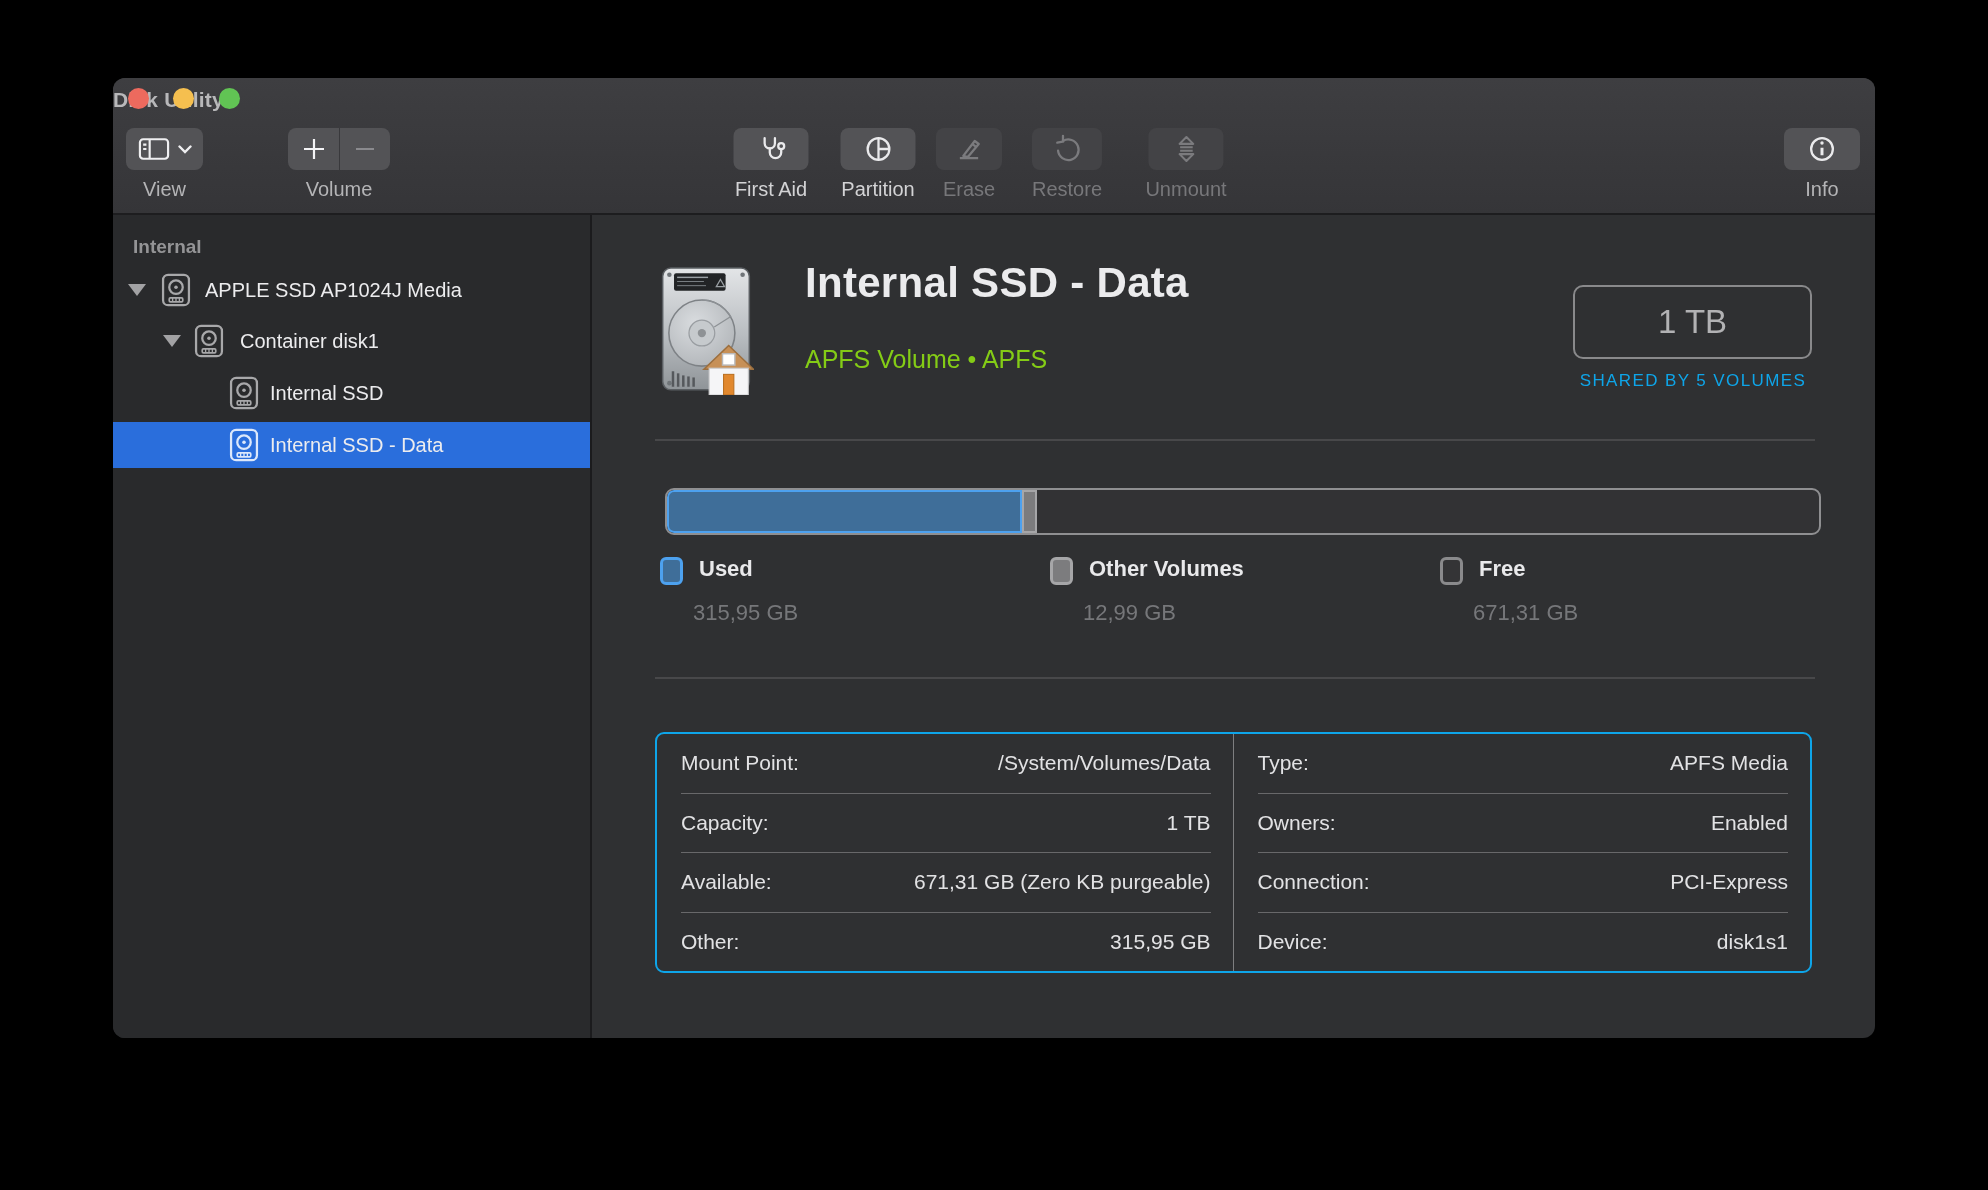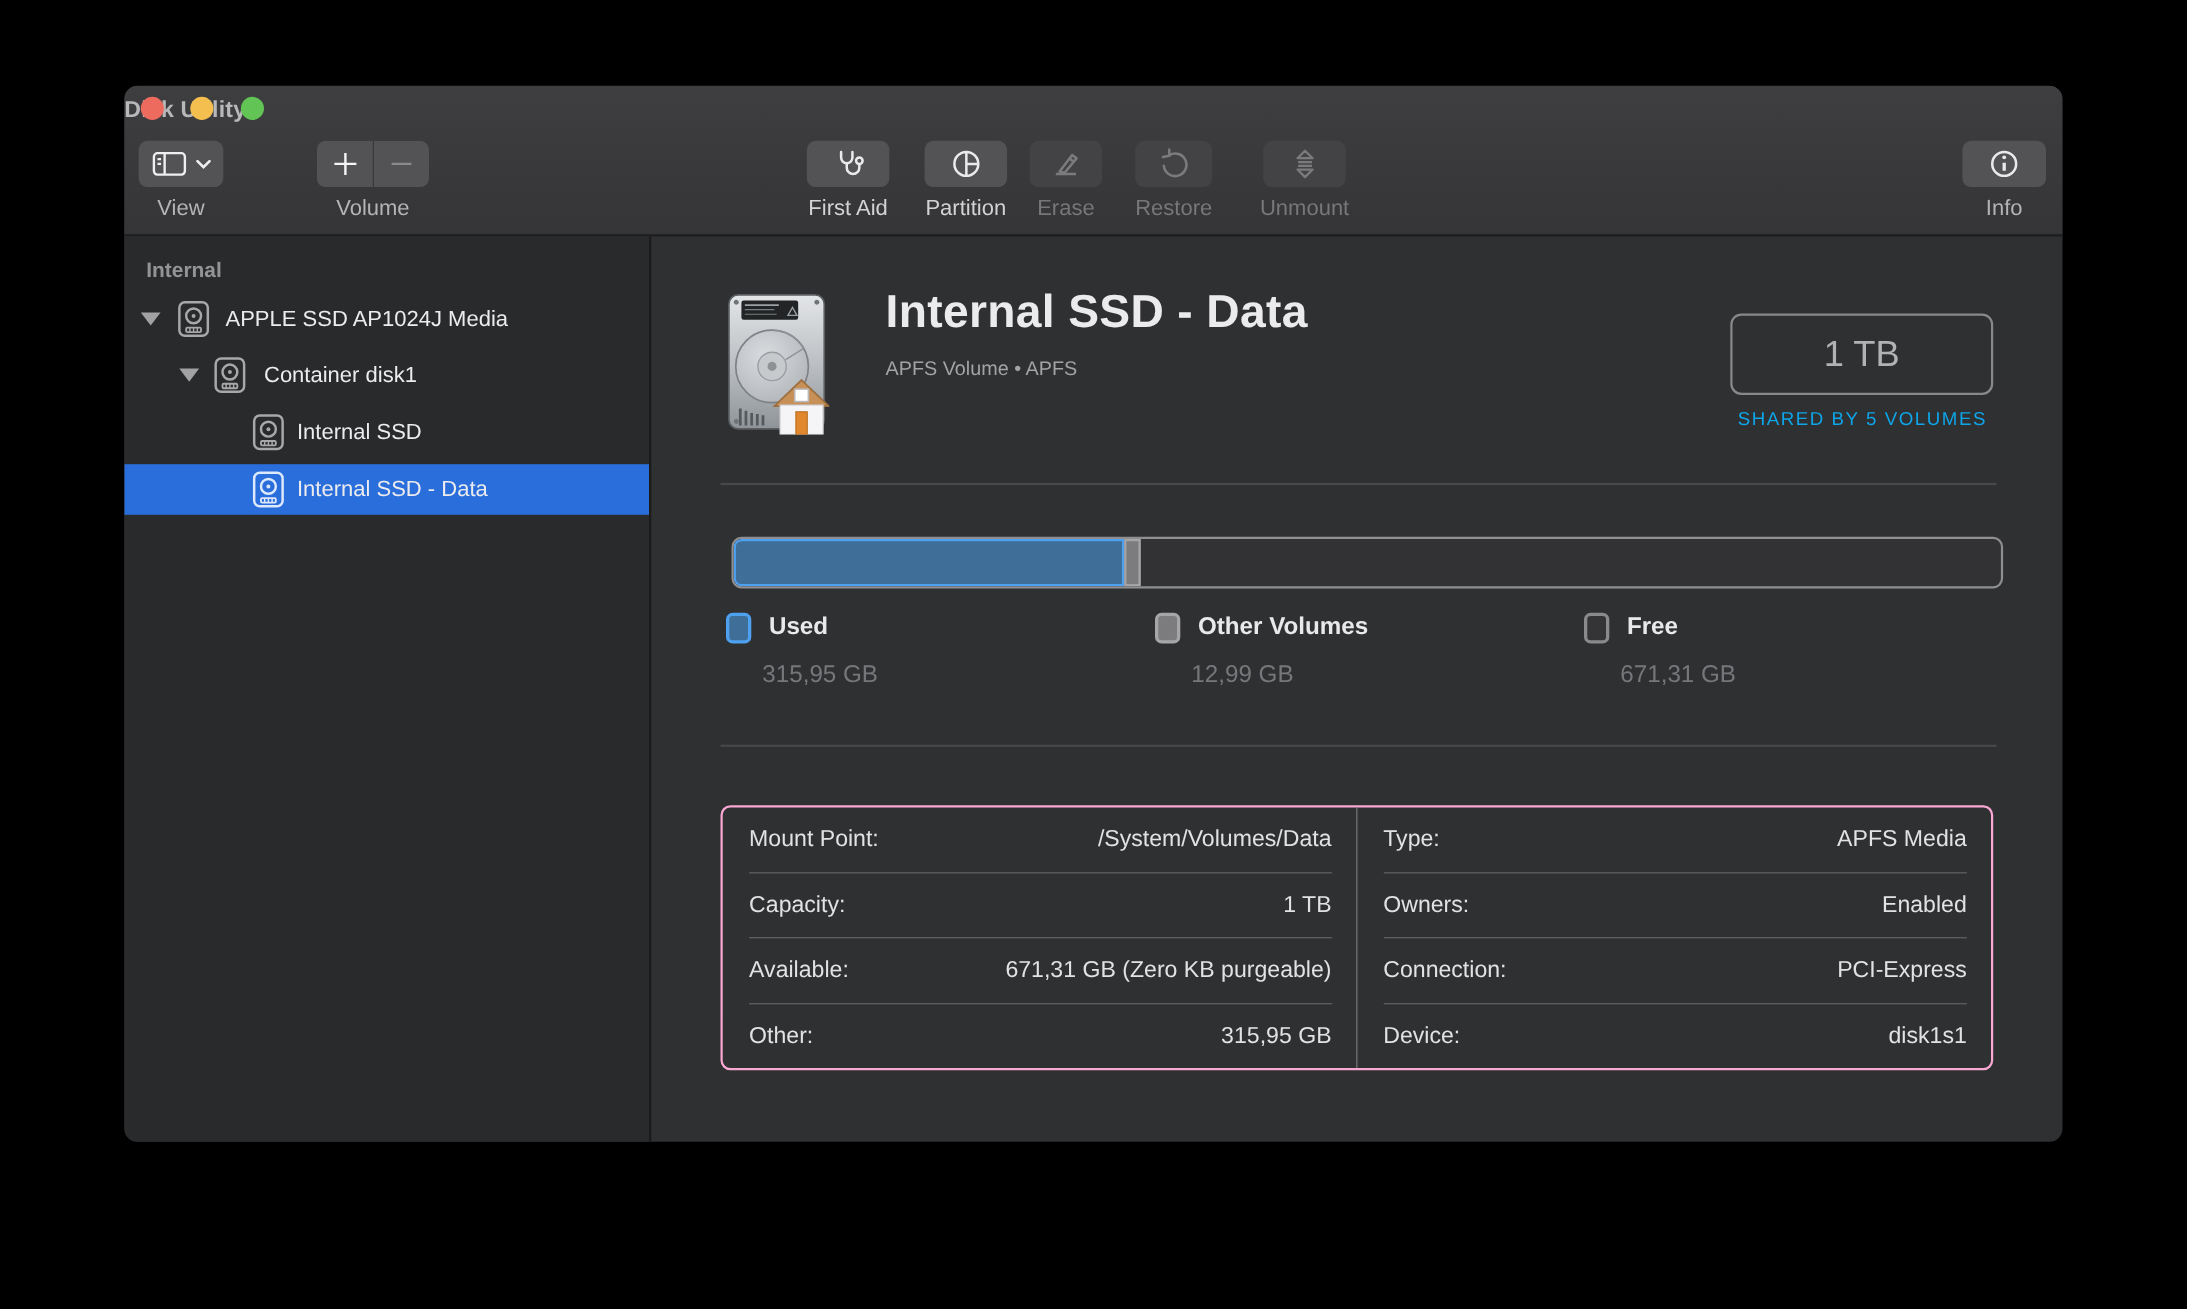--- a/index.html
+++ b/index.html
@@ -33,36 +33,36 @@
   .side-header{position:absolute;left:20px;top:21px;font-size:19px;font-weight:600;color:#949496;}
   .srow{position:absolute;left:0;width:100%;height:46px;display:flex;align-items:center;color:#ececee;font-size:20px;}
   .srow .tri{width:0;height:0;border-left:9px solid transparent;border-right:9px solid transparent;
     border-top:12px solid #a2a2a4;position:absolute;}
   .srow .dicon{position:absolute;}
   .srow .slabel{position:absolute;white-space:nowrap;font-weight:500;}
   .srow.selected{background:#2a6edc;}
   .main{position:absolute;left:480px;top:0;width:1282px;height:100%;}
   .drive-icon{position:absolute;left:65px;top:50px;}
   .m-title{position:absolute;left:212px;top:44px;font-size:42px;font-weight:700;color:#ebebed;letter-spacing:.3px;}
-  .m-sub{position:absolute;left:212px;top:110px;font-size:18px;color:#a3a3a3;}
+  .m-sub{position:absolute;left:212px;top:130px;font-size:25px;color:#84cc16;}
   .cap-box{position:absolute;left:980px;top:70px;width:239px;height:74px;border:2px solid #89898b;
     border-radius:10px;box-sizing:border-box;display:flex;align-items:center;justify-content:center;
     color:#b2b2b4;font-size:33px;}
   .cap-caption{position:absolute;left:940px;top:156px;width:320px;text-align:center;
     color:#0ea5e9;font-size:17px;letter-spacing:1.4px;}
   .hsep{position:absolute;left:62px;width:1160px;height:2px;background:#48484a;}
   .bar{position:absolute;left:72px;top:273px;width:1156px;height:47px;border:2px solid #8f8f91;
     border-radius:9px;background:#323234;box-sizing:border-box;display:flex;overflow:hidden;}
   .bar .seg-fill{height:100%;box-sizing:border-box;border:2px solid transparent;}
   .bar .seg-fill.first{border-radius:7px 0 0 7px;}
   .legend-item{position:absolute;top:341px;display:flex;align-items:flex-start;}
   .swatch{width:17px;height:22px;border-radius:6px;border:3px solid #888;box-sizing:content-box;margin-top:1px;}
   .leg-label{margin-left:16px;font-size:22px;font-weight:700;color:#e9e9eb;}
   .leg-value{position:absolute;top:385px;font-size:22px;color:#76777a;}
-  .card{position:absolute;left:62px;top:517px;width:1157px;height:241px;border:2px solid #f9a8d4;
+  .card{position:absolute;left:62px;top:517px;width:1157px;height:241px;border:2px solid #0ea5e9;
     border-radius:9px;box-sizing:border-box;display:flex;}
   .dcol{width:50%;box-sizing:border-box;display:flex;flex-direction:column;}
   .dcol.left{border-right:1px solid #7e7e80;}
   .drow{flex:1;display:flex;align-items:center;justify-content:space-between;
     margin:0 22px 0 24px;font-size:21px;color:#e2e2e4;}
   .drow:not(:last-child){border-bottom:1px solid #68686a;}
   .dlabel{white-space:nowrap;}
   .dvalue{white-space:nowrap;text-align:right;}
 </style>
 </head>

